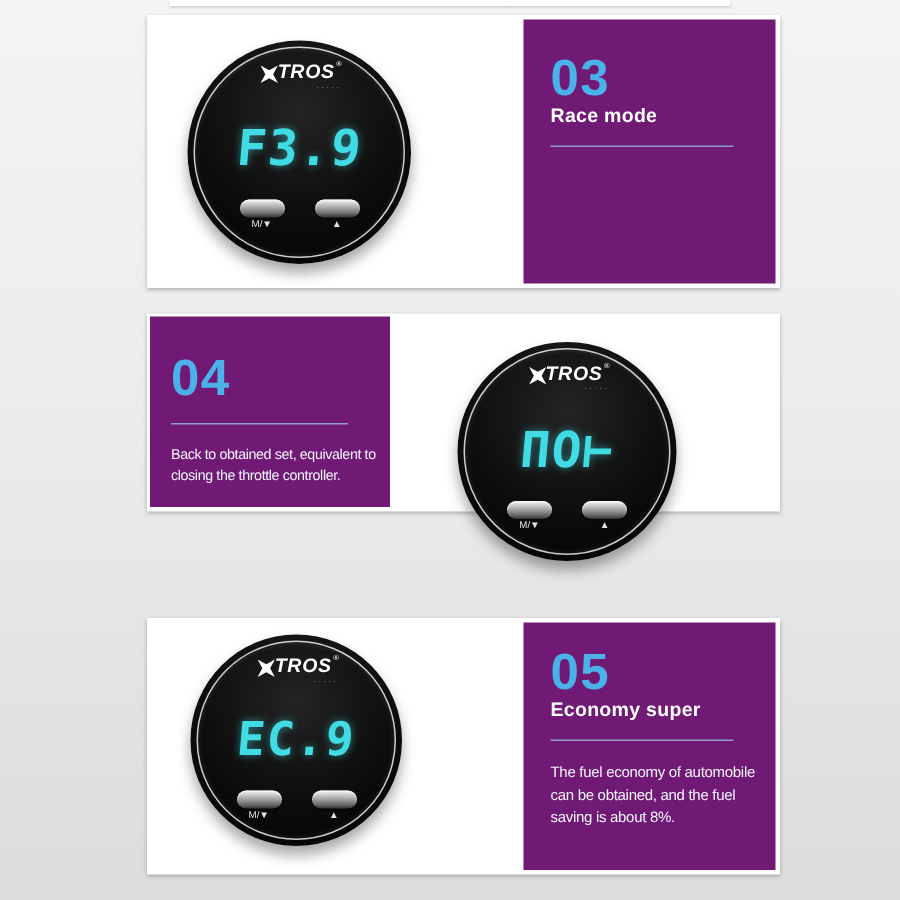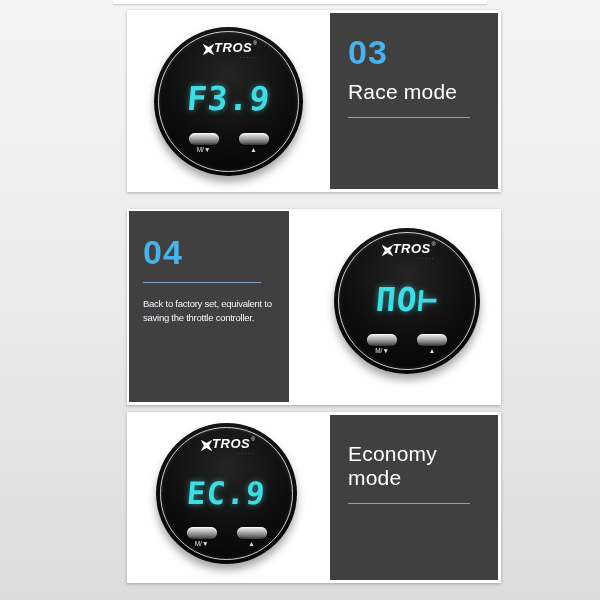--- a/index.html
+++ b/index.html
@@ -6,37 +6,38 @@
   #stage{
     position:relative;width:600px;height:600px;overflow:hidden;
     background:linear-gradient(180deg,#f4f4f4 0%,#ececec 45%,#dcdcdc 100%);
     font-family:"Liberation Sans",sans-serif;
   }
   .top-strip{
     position:absolute;left:113px;top:0;width:374px;height:4px;background:#ffffff;
     box-shadow:0 1px 2px rgba(0,0,0,.18);
   }
   .card{
-    position:absolute;left:127px;width:374px;background:#ffffff;
+    position:absolute;left:98px;width:374px;background:#ffffff;
     box-shadow:0 1px 3px rgba(0,0,0,.28);
+    padding-left:48px;
   }
   .card1{top:10px;height:182px;}
-  .card2{top:209px;height:196px;}
+  .card2{top:209px;height:132px;}
   .card3{top:412px;height:171px;}
 
-  .blue{position:absolute;background:#404040;}
+  .blue{position:absolute;background:#701a75;}
   .card1 .blue{top:3px;bottom:3px;right:3px;width:168px;}
   .card2 .blue{top:2px;bottom:3px;left:2px;width:160px;}
   .card3 .blue{top:3px;bottom:3px;right:3px;width:168px;}
 
   .panel-inner{padding:22px 6px 0 18px;color:#fff;}
   .card2 .panel-inner{padding:24px 3px 0 14px;}
   .card3 .panel-inner{padding:16px 6px 0 18px;}
   .num{font-size:34px;font-weight:700;color:#4ab2e9;letter-spacing:1px;line-height:1;}
-  .mode-title{margin-top:11px;font-size:21px;font-weight:400;letter-spacing:.2px;}
+  .mode-title{font-size:13px;font-weight:700;letter-spacing:.2px;}
   .divider{margin-top:13px;height:1px;width:122px;background:#8aa0c8;}
   .card2 .divider{width:118px;}
   .desc{margin-top:14px;font-size:10px;line-height:1.5;color:#f2f5fb;letter-spacing:-.2px;}
   .card2 .desc{font-size:9.5px;letter-spacing:-.25px;}
 
   .device{
     position:absolute;border-radius:50%;
     background:radial-gradient(circle at 50% 32%,#242424 0%,#0e0e0e 52%,#000 100%);
     box-shadow:0 6px 9px rgba(0,0,0,.35);
   }
@@ -120,21 +121,21 @@
         <div class="divider"></div>
       </div>
     </div>
   </div>
 
   <div class="card card2">
     <div class="blue">
       <div class="panel-inner">
         <div class="num">04</div>
         <div class="divider"></div>
-        <div class="desc">Back to factory set, equivalent to saving the throttle controller.</div>
+        <div class="desc">Back to obtained set, equivalent to closing the throttle controller.</div>
       </div>
     </div>
     <div class="device">
       <div class="ring"></div>
       <div class="face">
         <div class="logo">
           <span class="star-wrap">
             <svg viewBox="0 0 24 24">
                 <path d="M12 0.5 L14.6 9.4 L23.5 12 L14.6 14.6 L12 23.5 L9.4 14.6 L0.5 12 L9.4 9.4 Z" fill="#ffffff"></path>
               </svg>
@@ -188,18 +189,20 @@
           </div>
           <div class="btn-col">
             <div class="btn"></div>
             <div class="btn-label">▲</div>
           </div>
         </div>
       </div>
     </div>
     <div class="blue">
       <div class="panel-inner">
-        <div class="mode-title">Economy mode</div>
+        <div class="num">05</div>
+        <div class="mode-title">Economy super</div>
         <div class="divider"></div>
+        <div class="desc">The fuel economy of automobile can be obtained, and the fuel saving is about 8%.</div>
       </div>
     </div>
   </div>
 </div>
 
 </body></html>

